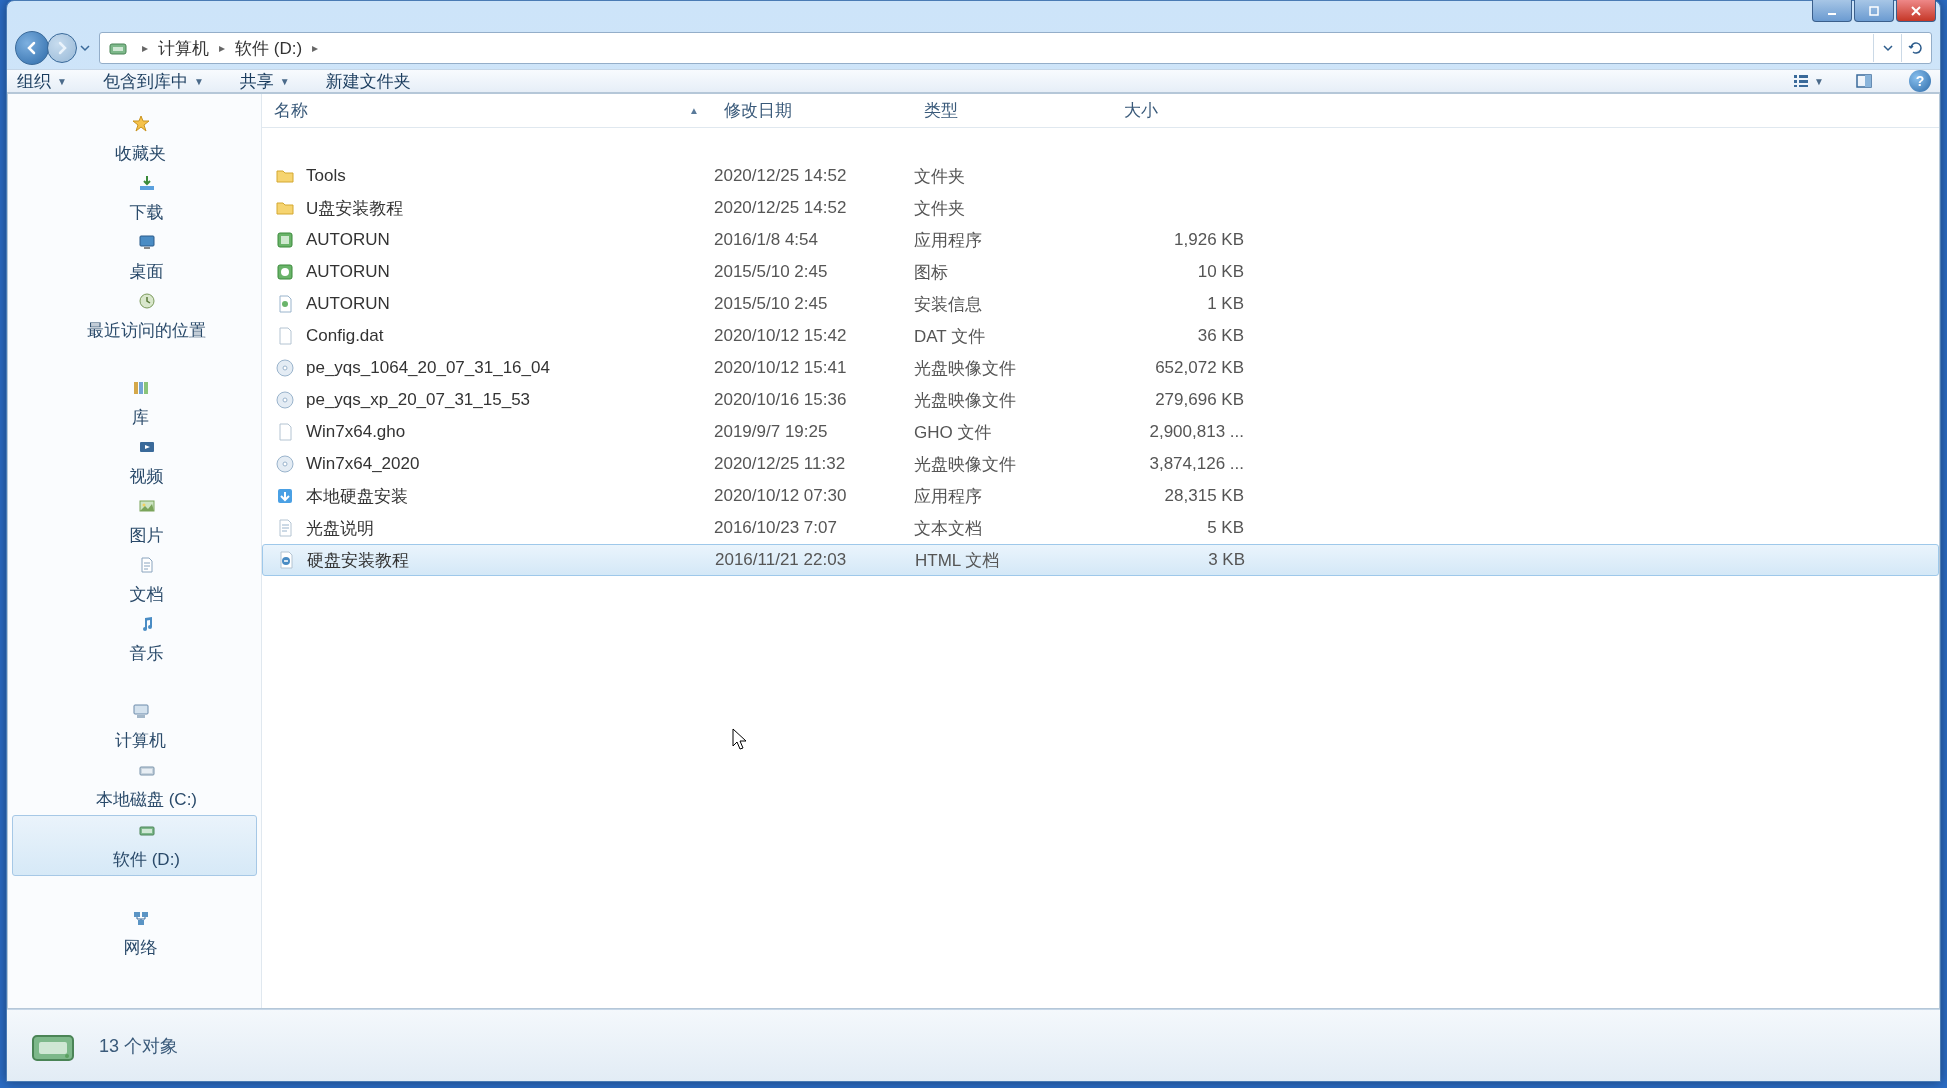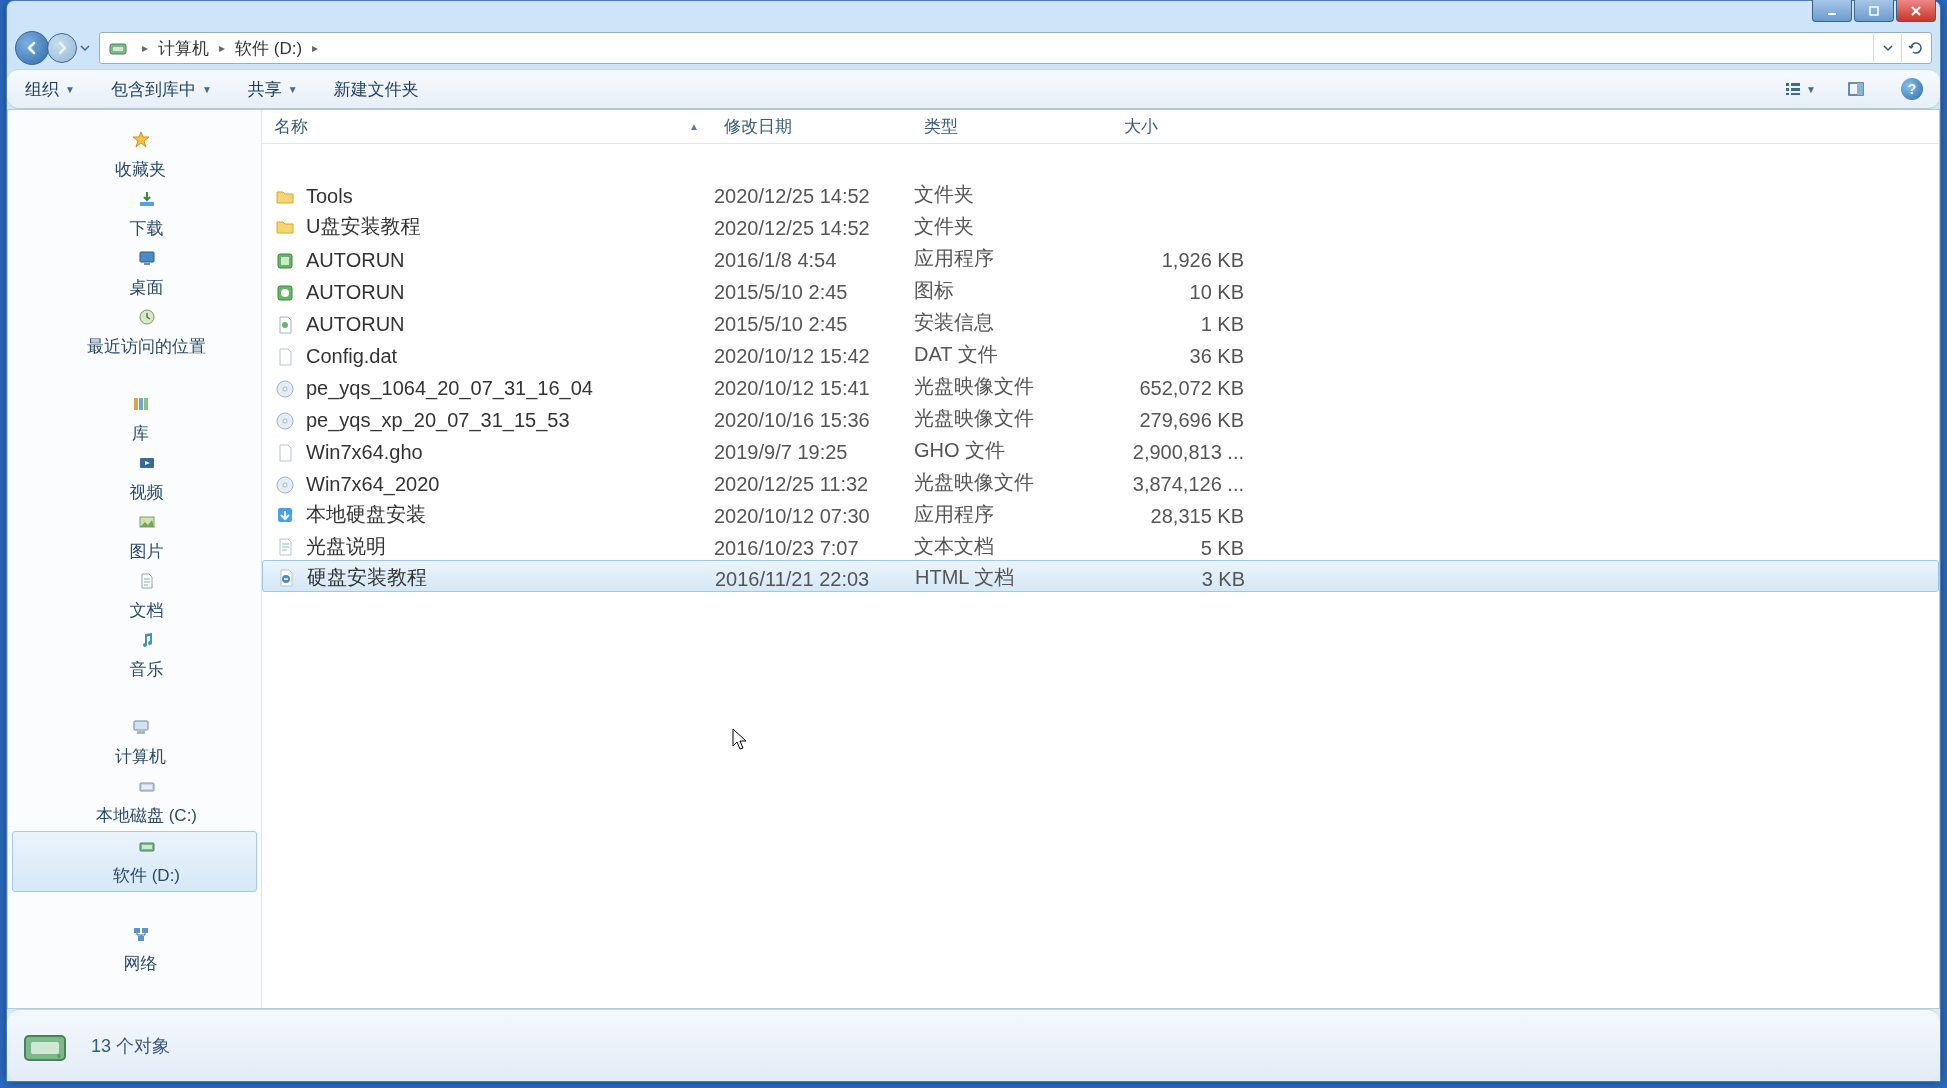--- a/index.html
+++ b/index.html
@@ -45,22 +45,22 @@
 
 .searchbar {
   width: 380px; height: 32px; background: #fff; border: 1px solid #94aec9; border-radius: 3px;
   display: flex; align-items: center; padding: 0 8px; color: #888; font-style: italic; font-size: 17px;
   justify-content: space-between;
 }
 .searchbar svg { width: 18px; height: 18px; fill: #2d5c8c; }
 
 
 .toolbar {
-  height: 40px; background: linear-gradient(to bottom, #f8fbfe, #e6eef7); border-top: 1px solid #c5d6e7; border-bottom: 1px solid #b5c7d8;
-  display: flex; align-items: center; padding: 0 12px; gap: 24px; border-radius: 12px;
+  height: 24px; background: linear-gradient(to bottom, #f8fbfe, #e6eef7); border-top: 1px solid #c5d6e7; border-bottom: 1px solid #b5c7d8;
+  display: flex; align-items: center; padding: 0 4px; gap: 24px;
 }
 .tool-item { display: flex; align-items: center; gap: 6px; font-size: 17px; color: #1a3c5e; cursor: pointer; padding: 4px 6px; }
 .tool-item .caret { font-size: 10px; color: #4a6a8a; }
 .tool-spacer { flex: 1; }
 .tool-icon-btn { width: 32px; height: 28px; display: flex; align-items: center; justify-content: center; cursor: pointer; border-radius: 3px; }
 .tool-icon-btn svg { width: 18px; height: 18px; }
 .view-btn { display: flex; align-items: center; gap: 4px; }
 .help-btn { background: radial-gradient(circle at 35% 35%, #88c0ee, #2d6aa8); border-radius: 50%; width: 22px; height: 22px; color: #fff; font-weight: bold; display: flex; align-items: center; justify-content: center; font-size: 14px; }
 
 
@@ -88,35 +88,35 @@
 }
 .col { padding: 0 12px; border-right: 1px solid transparent; cursor: pointer; display: flex; align-items: center; gap: 6px; }
 .col-name { width: 450px; }
 .col-date { width: 200px; }
 .col-type { width: 200px; }
 .col-size { width: 130px; justify-content: flex-start; }
 .sort-arrow { font-size: 10px; color: #5a7a9a; margin-left: auto; }
 
 .filelist { flex: 1; overflow-y: auto; padding: 4px 0; }
 .file-row {
-  display: flex; align-items: flex-end; height: 32px; font-size: 20px; color: #333; cursor: pointer;
+  display: flex; align-items: center; height: 32px; font-size: 17px; color: #333; cursor: pointer;
   padding-left: 12px;
 }
 .file-row.selected { background: linear-gradient(to bottom, #eaf4fc, #d4e8f7); border: 1px solid #9ec8ea; border-radius: 3px; }
 .file-icon { width: 22px; height: 22px; margin-right: 10px; display: inline-flex; align-items: center; justify-content: center; }
 .file-icon svg { width: 20px; height: 20px; }
 .fc-name { width: 440px; display: flex; align-items: center; }
 .fc-date { width: 200px; color: #555; }
 .fc-type { width: 200px; color: #555; }
 .fc-size { width: 130px; text-align: right; color: #555; }
 
 
 .statusbar {
   height: 72px; background: linear-gradient(to bottom, #f4f8fc, #e2ecf5); border-top: 1px solid #c5d6e7;
-  display: flex; align-items: center; padding: 0 12px; gap: 20px; border-radius: 13px;
+  display: flex; align-items: center; padding: 0 20px; gap: 20px;
 }
 .status-icon { width: 52px; height: 52px; }
 .status-text { font-size: 18px; color: #3a5a7a; }
 
 
 .cursor-ptr { position: absolute; left: 732px; top: 728px; width: 18px; height: 24px; pointer-events: none; }
 </style>
 </head>
 <body>
 

